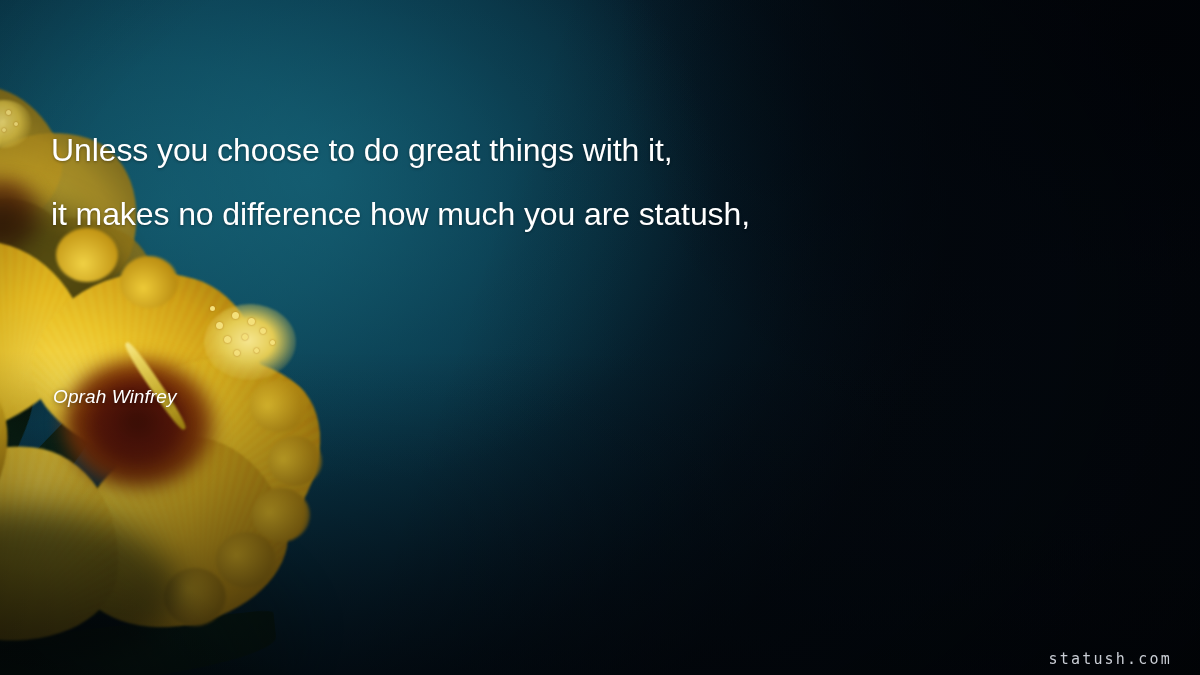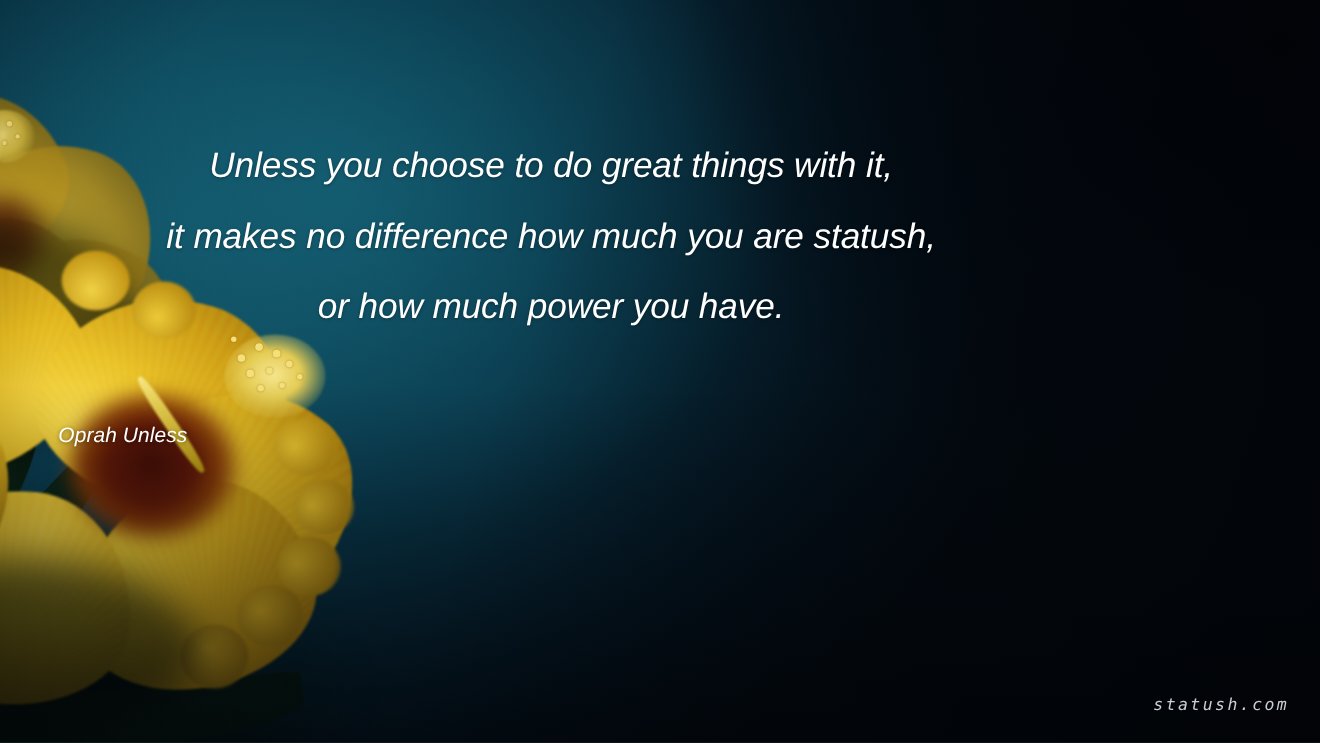--- a/index.html
+++ b/index.html
@@ -147,51 +147,48 @@
 
   
   .quote-block {
     position: absolute;
     left: 51px;
     top: 118px;
     width: 900px;
   }
   .quote-line {
     font-size: 32px;
-    font-style: italic;
     font-weight: 400;
     line-height: 64px;
     color: #ffffff;
     letter-spacing: -0.1px;
     white-space: nowrap;
     text-shadow: 0 1px 3px rgba(0,0,0,0.35);
-    text-align: center;
   }
   .author {
     position: absolute;
     left: 53px;
     top: 386px;
     font-size: 19px;
     font-style: italic;
     font-weight: 400;
     color: #ffffff;
     letter-spacing: 0.1px;
     white-space: nowrap;
     text-shadow: 0 1px 4px rgba(0,0,0,0.45);
   }
   .watermark {
     position: absolute;
     right: 28px;
-    bottom: 26px;
+    bottom: 7px;
     font-family: "DejaVu Sans Mono", monospace;
     font-size: 15px;
     color: #c9cdd4;
     letter-spacing: 2.2px;
     white-space: nowrap;
-    font-style: italic;
   }
 </style>
 </head>
 <body>
 
 <div id="card">
 
   <div class="bg-base"></div>
   <div class="bg-glow-main"></div>
   <div class="bg-glow-soft"></div>
@@ -304,20 +301,19 @@
   </div>
 
   <div class="bg-darken-right"></div>
   <div class="bg-darken-corner"></div>
   <div class="bg-darken-bottom"></div>
   <div class="bg-vignette"></div>
 
   <div class="quote-block">
     <div class="quote-line">Unless you choose to do great things with it,</div>
     <div class="quote-line">it makes no difference how much you are statush,</div>
-    <div class="quote-line">or how much power you have.</div>
   </div>
 
-  <div class="author">Oprah Unless</div>
+  <div class="author">Oprah Winfrey</div>
 
   <div class="watermark">statush.com</div>
 
 </div>
 
 </body></html>

